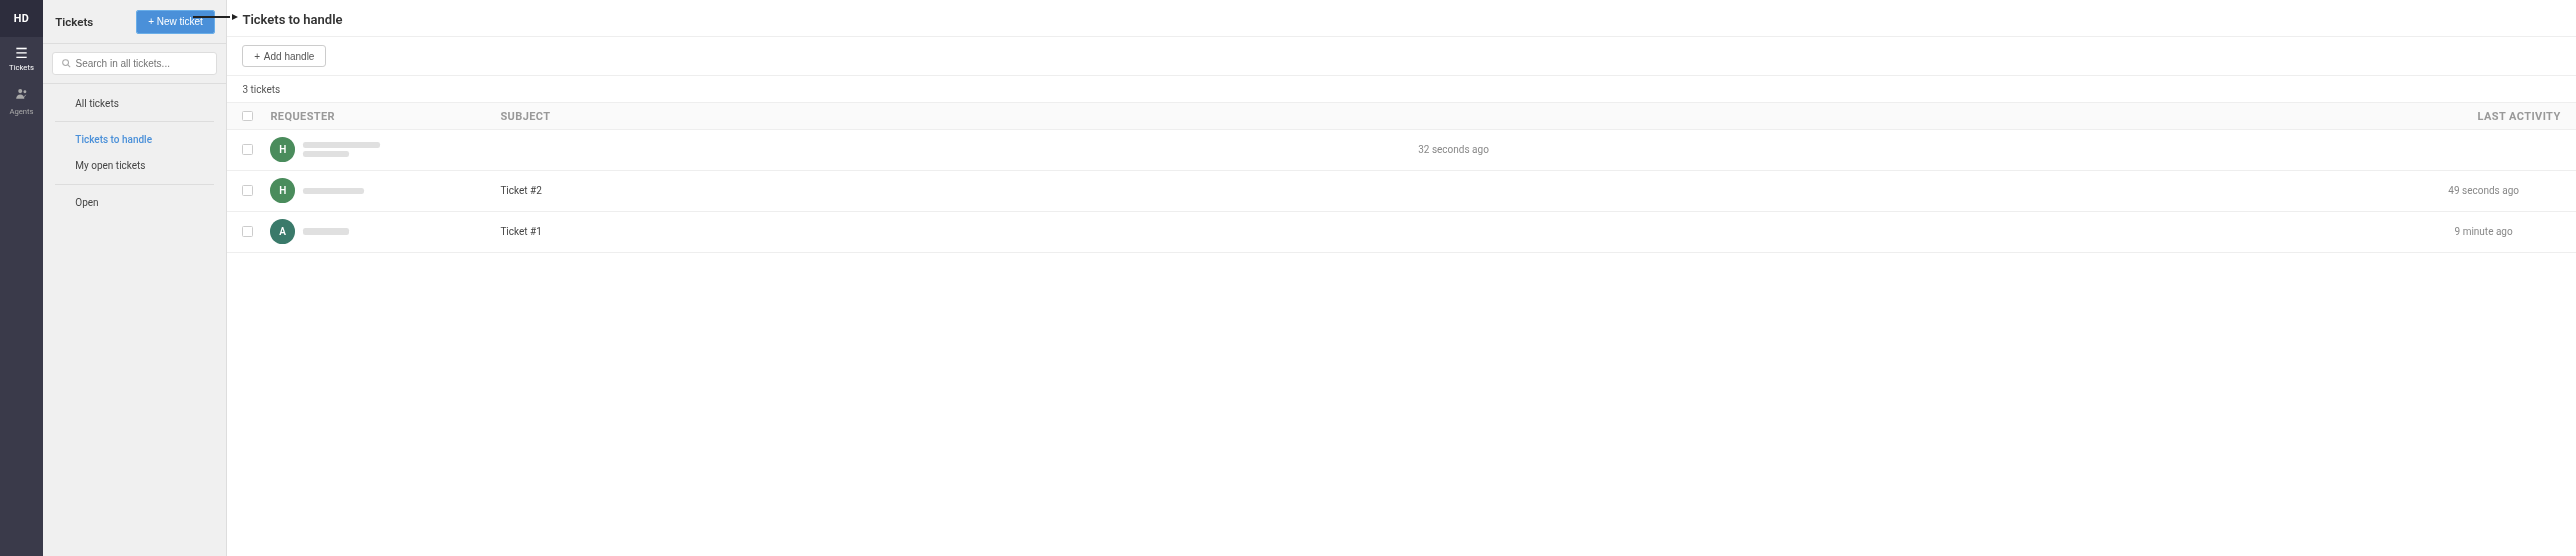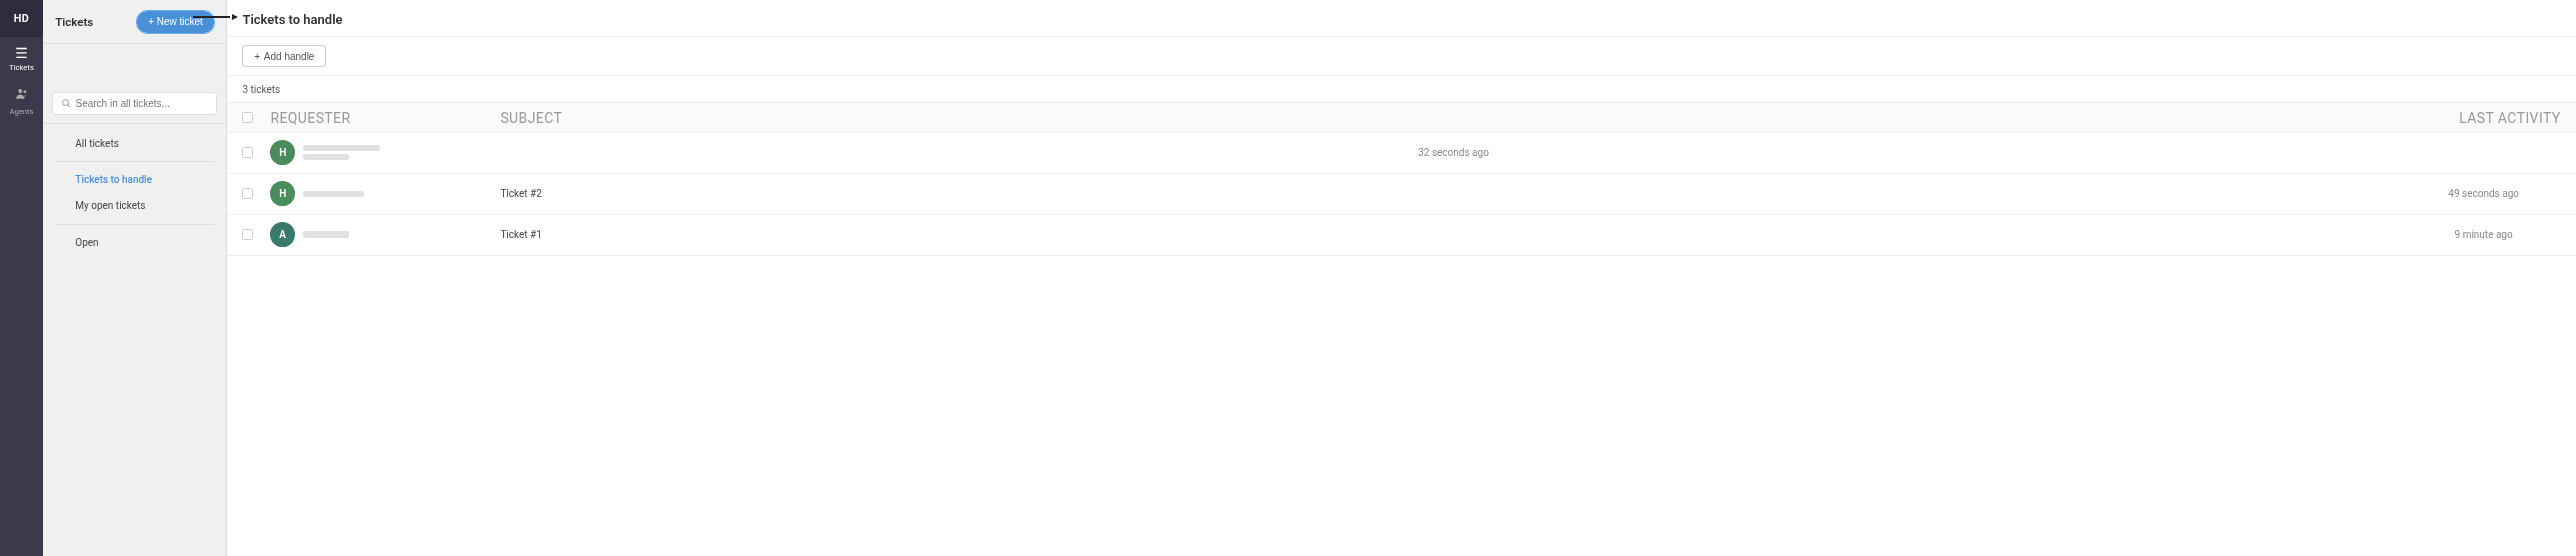--- a/index.html
+++ b/index.html
@@ -74,21 +74,21 @@
     }
     .sidebar-title {
       font-size: 11.5px;
       font-weight: 600;
       color: #333;
     }
     .new-ticket-btn {
       background: #4a90d9;
       color: #fff;
       border: none;
-      border-radius: 10px;
+      border-radius: 1px;
       padding: 5.4px 10.8px;
       font-size: 10px;
       cursor: pointer;
       font-weight: 500;
       white-space: nowrap;
       outline: 1.5px solid #6aaee8;
       outline-offset: 0.8px;
     }
 
     .arrow-indicator {
@@ -118,21 +118,20 @@
       border-bottom: 0.8px solid #ddd;
     }
     .search-input-wrap {
       display: flex;
       align-items: center;
       background: #fff;
       border: 0.8px solid #ddd;
       border-radius: 3.1px;
       padding: 4.6px 7.7px;
       gap: 4.6px;
-      margin-top: 40px;
     }
     .search-icon-svg {
       color: #aaa;
       font-size: 10px;
     }
     .search-input {
       border: none;
       outline: none;
       background: transparent;
       font-size: 10px;
@@ -206,22 +205,22 @@
       overflow-y: auto;
     }
     .table-header {
       display: grid;
       grid-template-columns: 28px 230px 1fr 154px;
       padding: 6.1px 15.4px;
       border-bottom: 0.8px solid #eee;
       background: #fafafa;
     }
     .table-header-cell {
-      font-size: 14px;
-      font-weight: 400;
+      font-size: 11px;
+      font-weight: 700;
       color: #999;
       text-transform: uppercase;
       letter-spacing: 0.4px;
     }
     .table-row {
       display: grid;
       grid-template-columns: 28px 230px 1fr 154px;
       padding: 7.7px 15.4px;
       border-bottom: 0.8px solid #eee;
       align-items: center;

